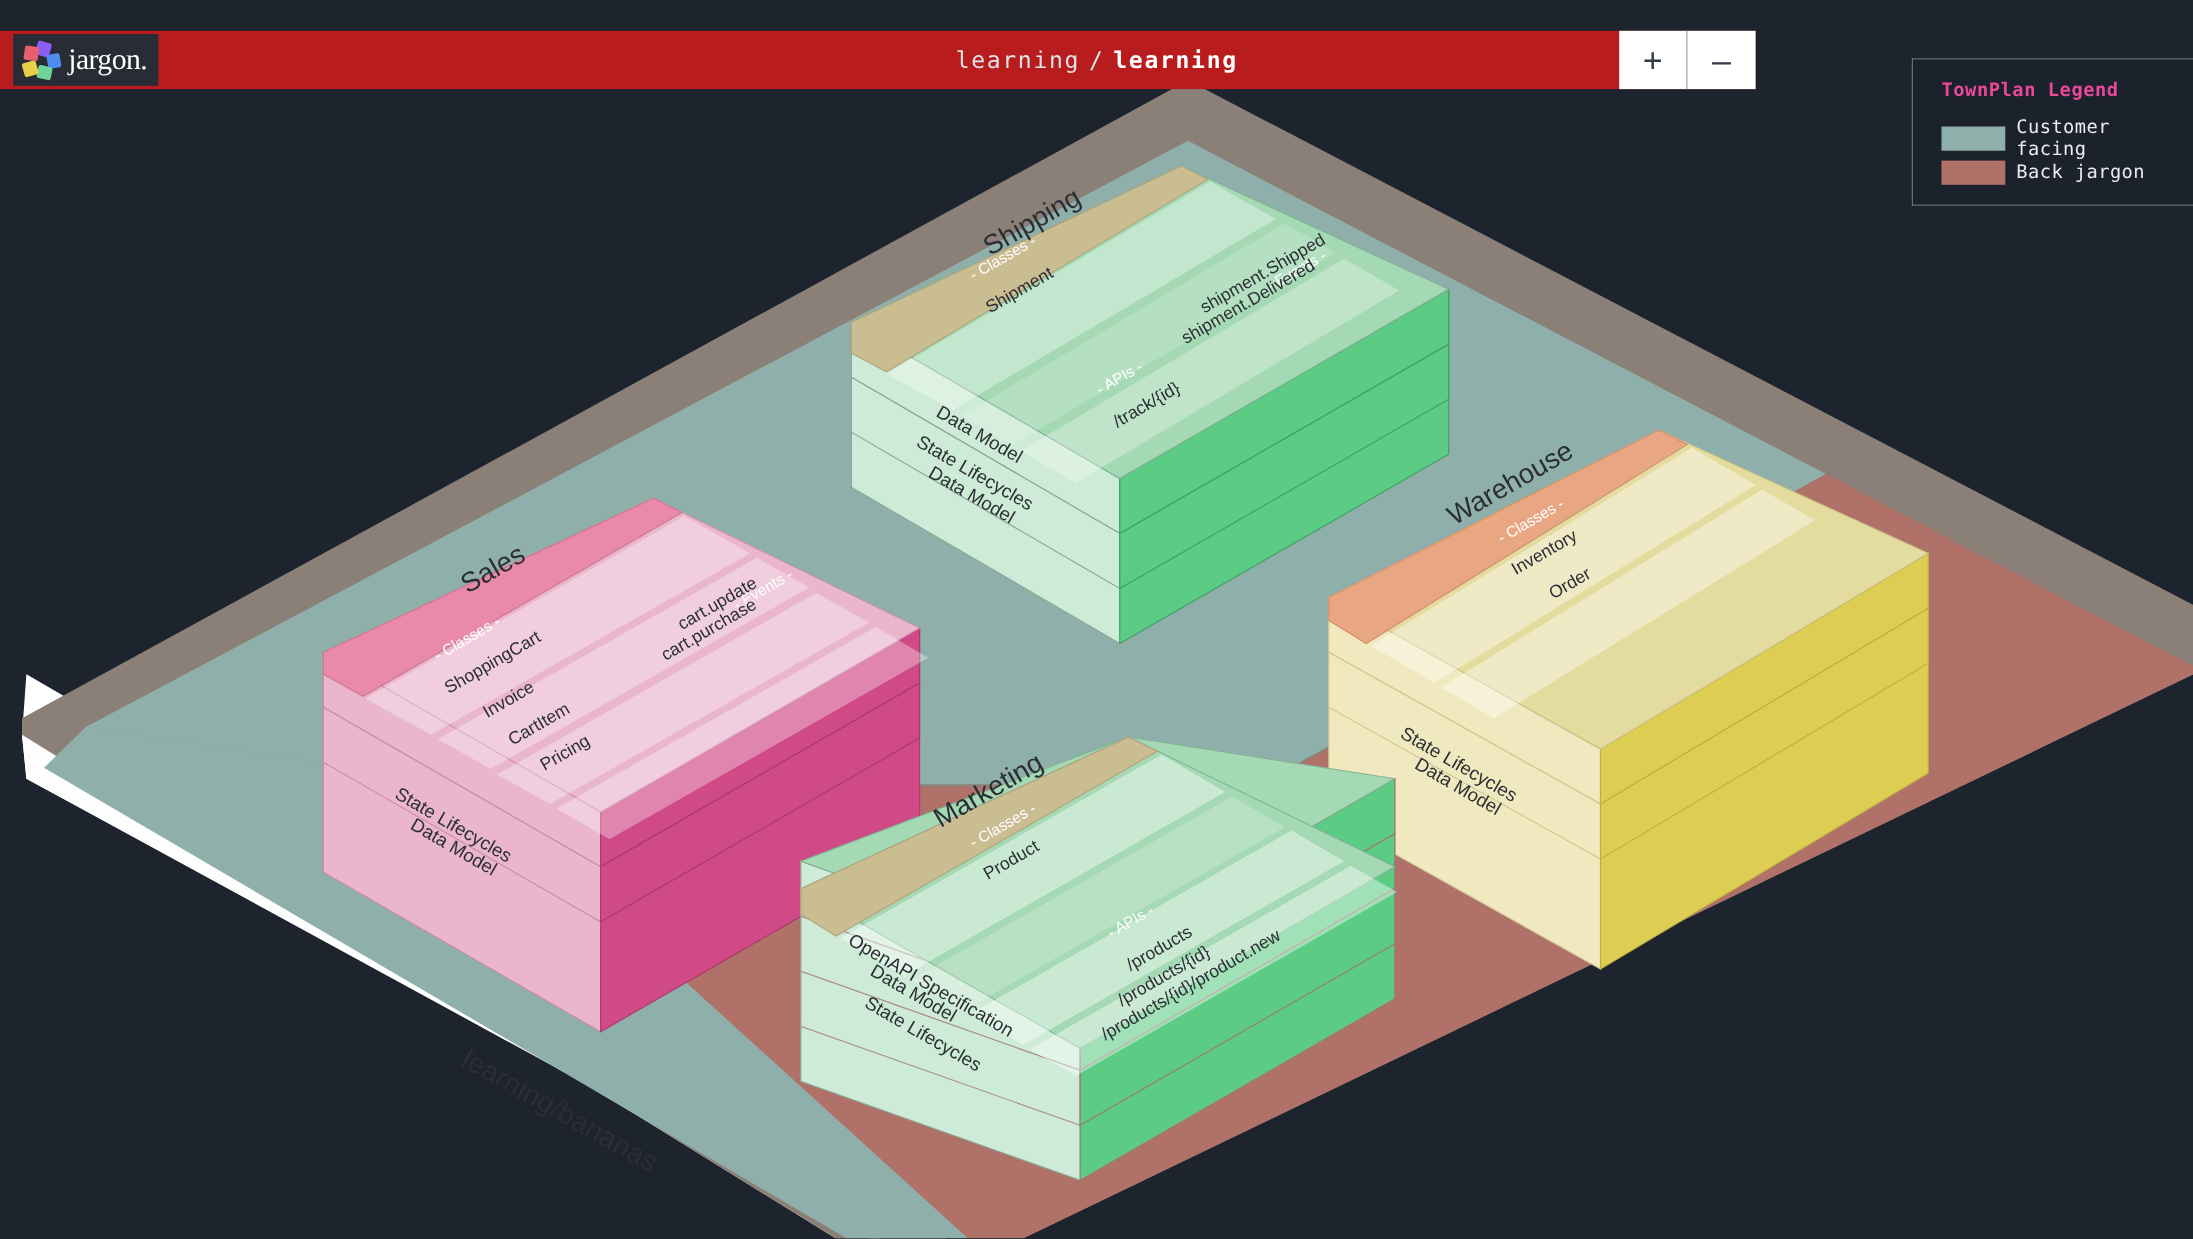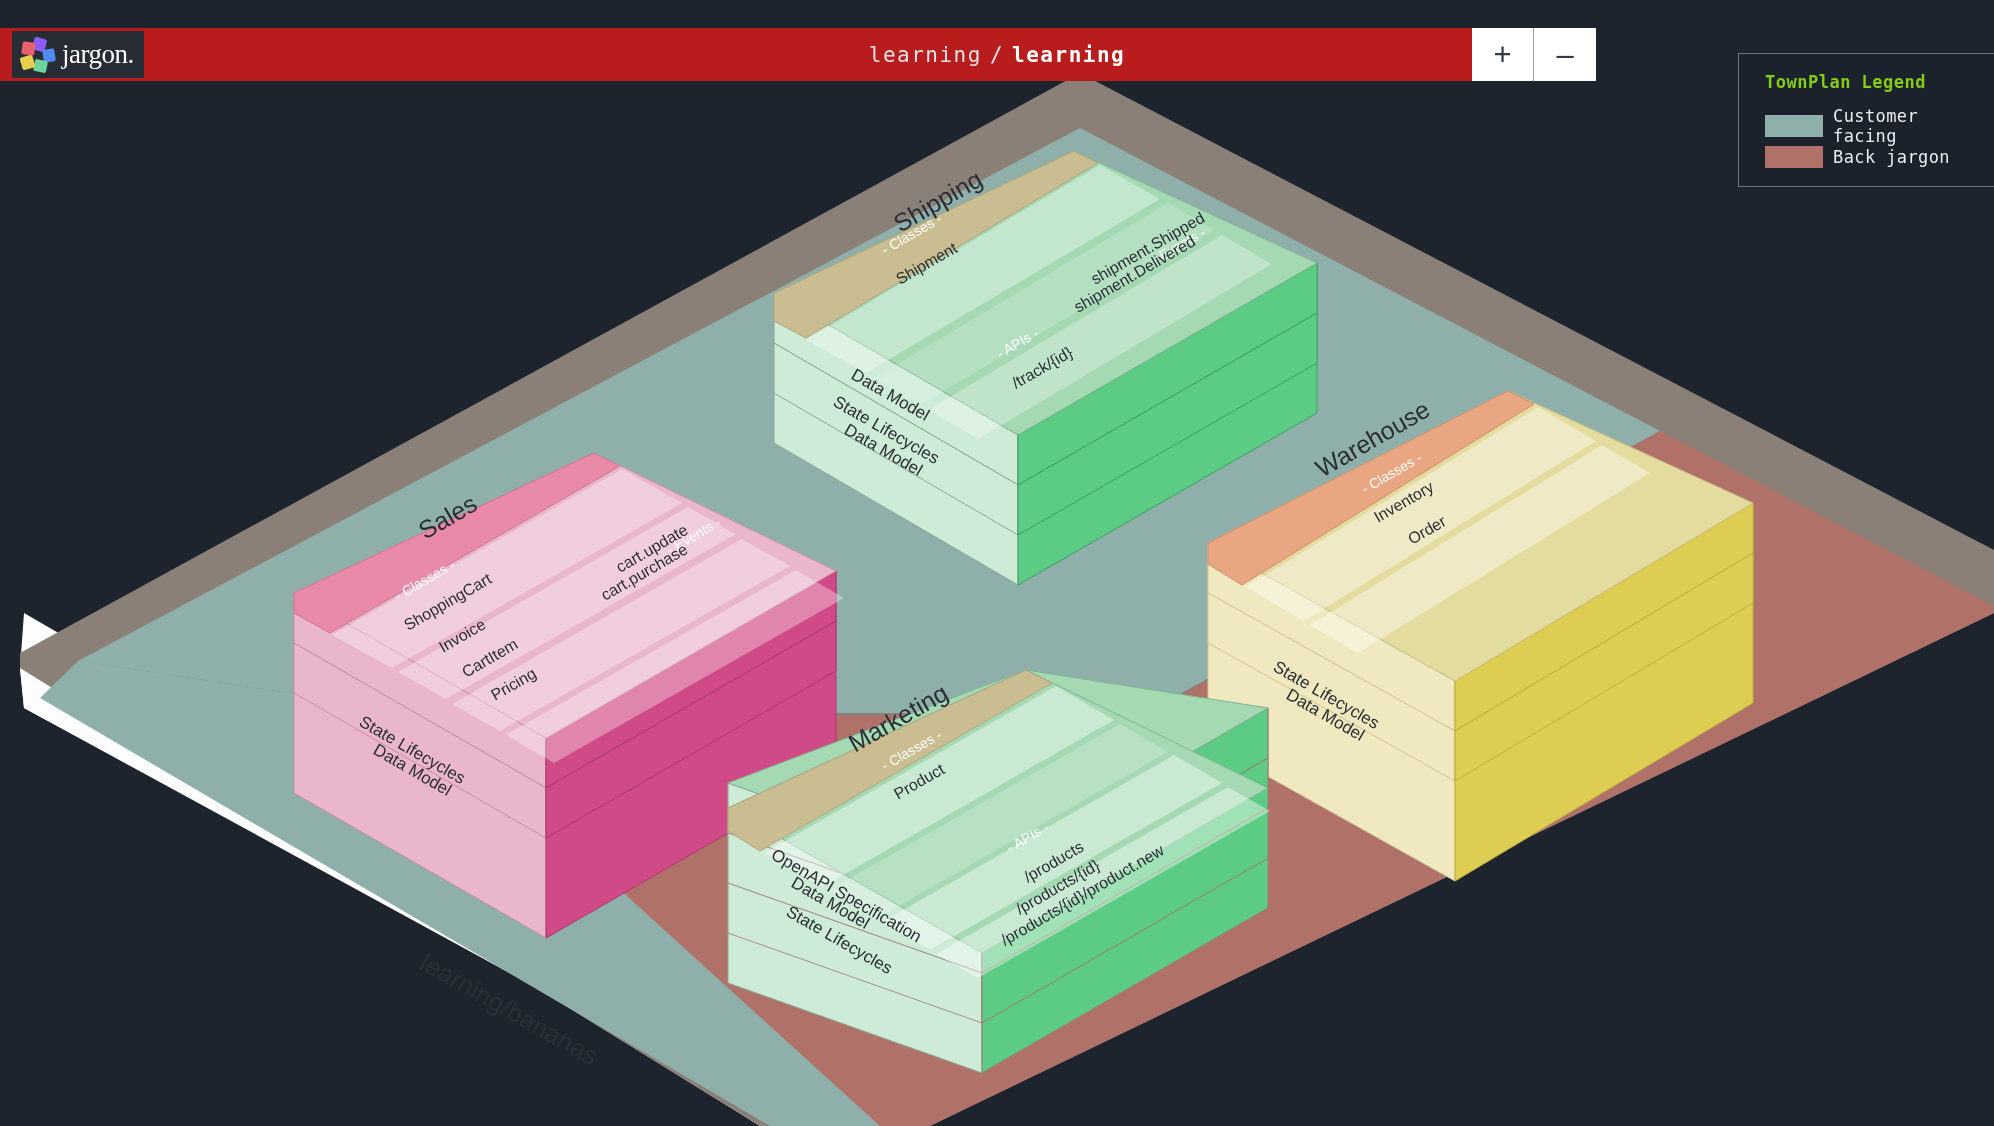--- a/index.html
+++ b/index.html
@@ -58,21 +58,21 @@
   #legend{
     position:absolute;right:0;top:53px;width:256px;
     background:#1c222c;
     border:1px solid #6e7681;
     border-right:none;
     padding:18px 20px 18px 26px;
     box-sizing:border-box;
     z-index:35;
   }
   #legend h3{
-    margin:0 0 14px 0;color:#84cc16;
+    margin:0 0 14px 0;color:#ec4899;
     font-family:"DejaVu Sans Mono", monospace;
     font-size:17px;font-weight:700;letter-spacing:0.5px;
   }
   .legend-row{display:flex;align-items:center;margin:0 0;}
   .legend-swatch{width:58px;height:22px;flex:none;margin-right:10px;}
   .legend-label{
     color:#e9ecef;font-family:"DejaVu Sans Mono", monospace;
     font-size:17px;letter-spacing:0.4px;
   }
 

